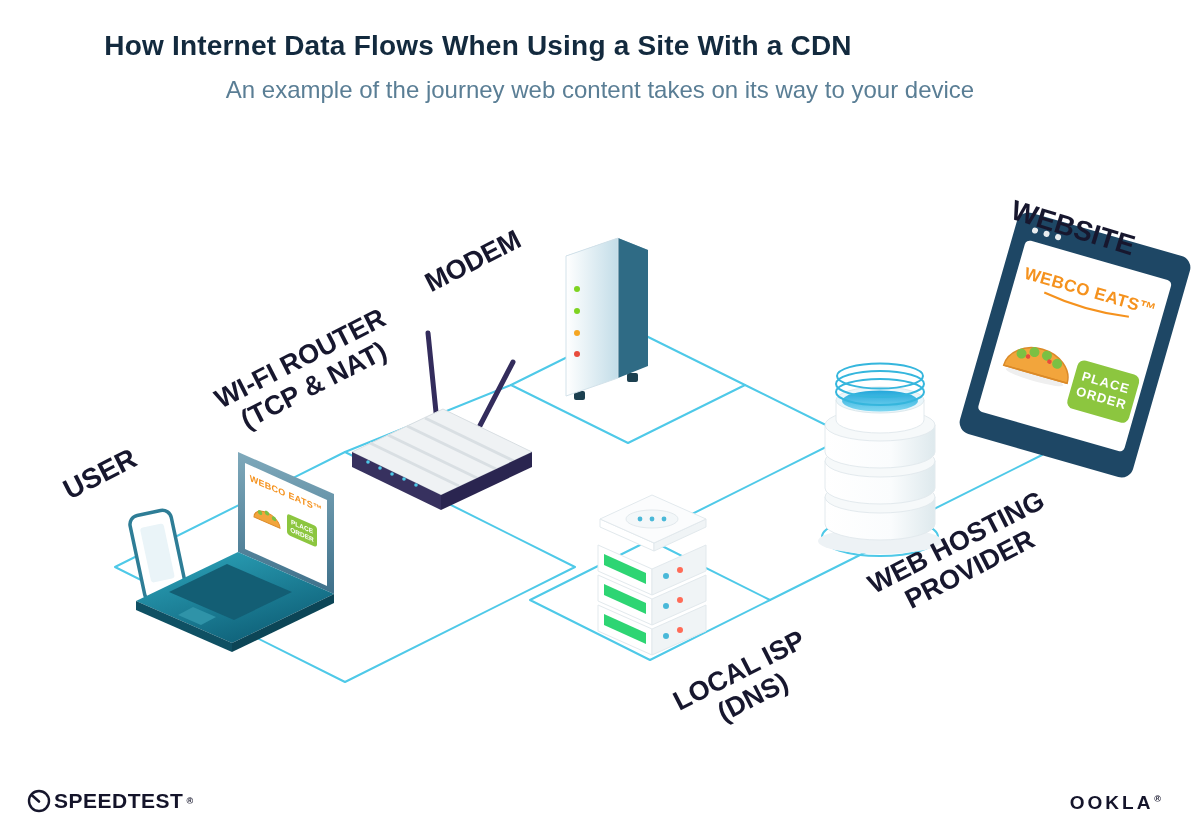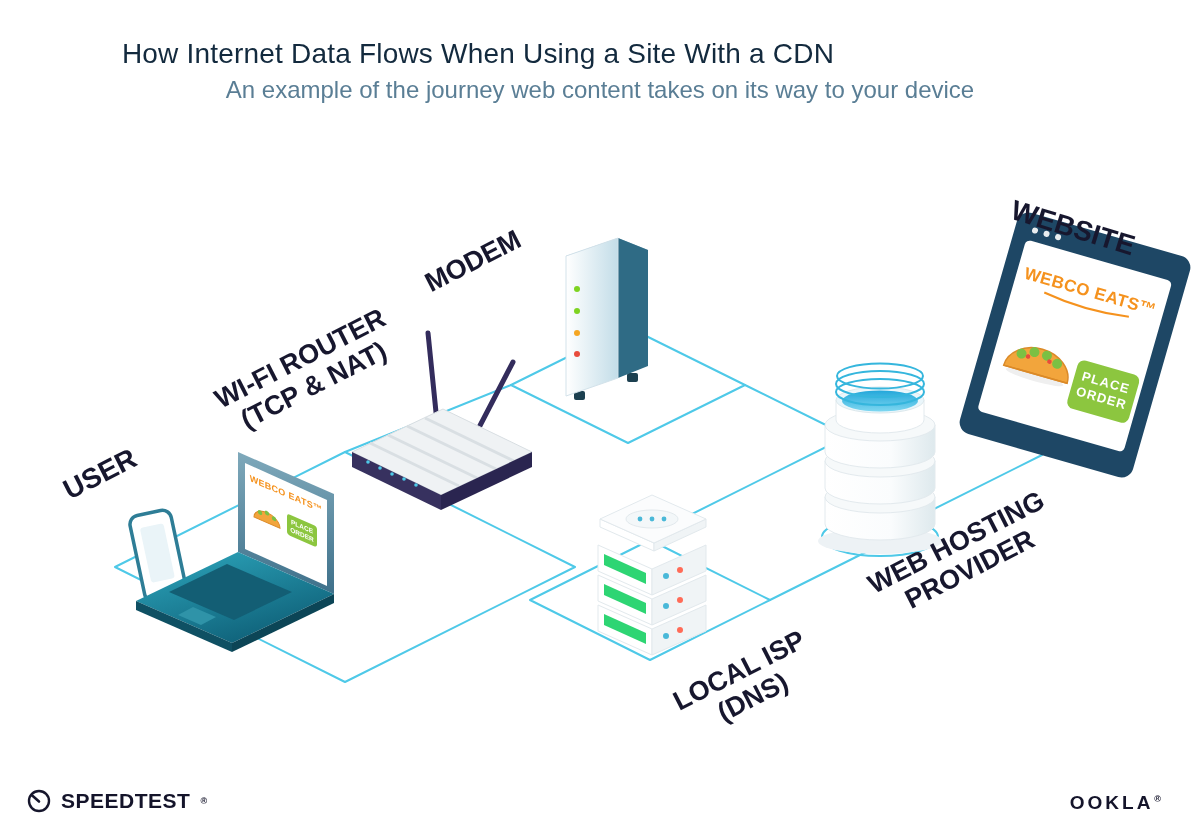--- a/index.html
+++ b/index.html
@@ -1,34 +1,34 @@
 <!DOCTYPE html>
 <html><head>
 <meta charset="utf-8">
 <style>
   html,body{margin:0;padding:0;}
   body{
     width:1200px;height:836px;position:relative;background:#ffffff;
     font-family:"Liberation Sans",sans-serif;overflow:hidden;
   }
   .title{
-    position:absolute;top:38px;left:0;width:956px;text-align:center;
-    font-size:28px;font-weight:400;color:#132A3E;letter-spacing:.2px;
+    position:absolute;top:30px;left:0;width:956px;text-align:center;
+    font-size:28px;font-weight:700;color:#132A3E;letter-spacing:.2px;
   }
   .subtitle{
     position:absolute;top:76px;left:0;width:1200px;text-align:center;
     font-size:24px;font-weight:400;color:#5A7E95;
   }
   .diagram{position:absolute;left:0;top:0;z-index:1;}
   .iso-label{
     position:absolute;z-index:2;font-weight:700;color:#17172E;
     text-align:center;line-height:1.12;white-space:nowrap;
   }
   .footer-left{
-    position:absolute;left:26px;top:788px;display:flex;align-items:center;gap:9px;z-index:2;
+    position:absolute;left:26px;top:788px;display:flex;align-items:center;gap:2px;z-index:2;
   }
   .st-text{font-size:21px;font-weight:700;color:#14142A;letter-spacing:.5px;}
   .trademark{font-size:9px;font-weight:700;color:#14142A;vertical-align:super;margin-left:1px;}
   .footer-right{
     position:absolute;right:36px;top:792px;z-index:2;
     font-size:19px;font-weight:700;letter-spacing:3px;color:#14142A;
   }
   svg text{font-family:"Liberation Sans",sans-serif;}
 </style>
 </head>

